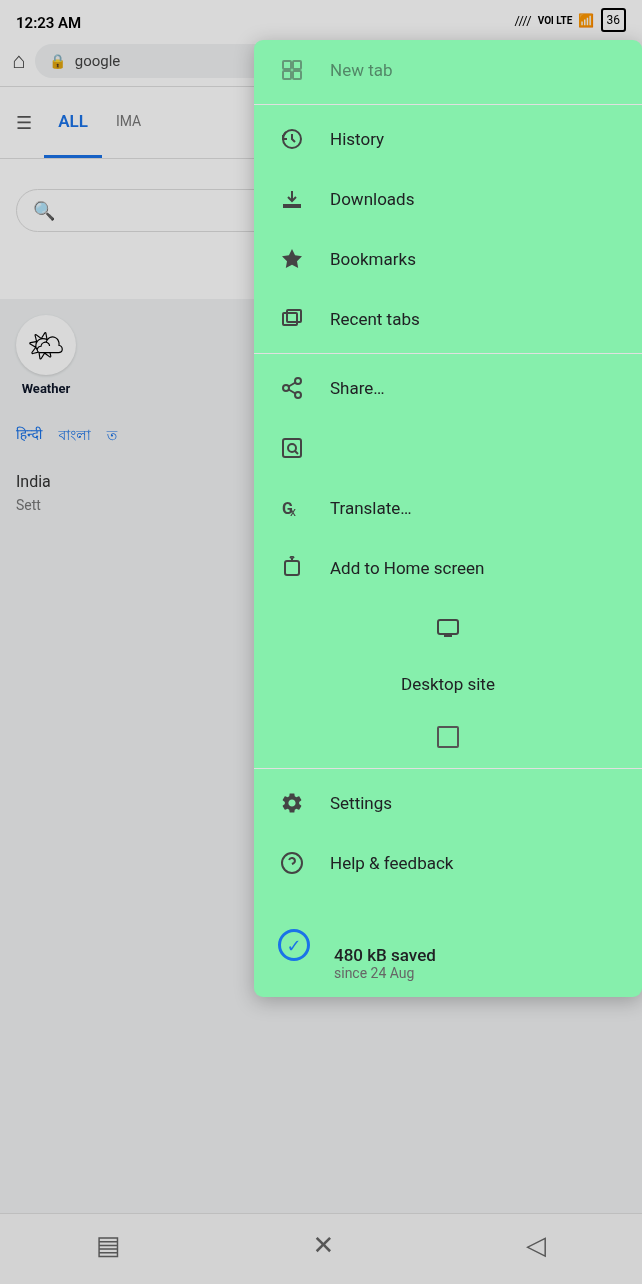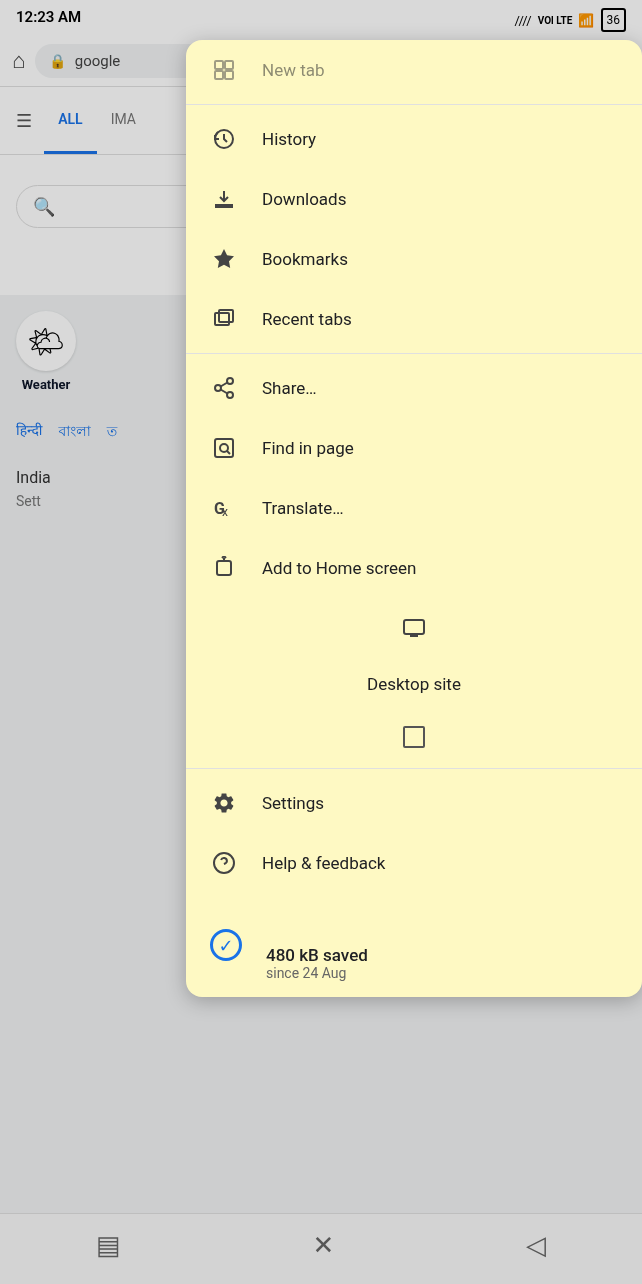--- a/index.html
+++ b/index.html
@@ -9,21 +9,21 @@
       background: #f1f3f4;
       font-family: 'Roboto', Arial, sans-serif;
       position: relative;
       overflow: hidden;
     }
 
     
     .status-bar {
       display: flex;
       justify-content: space-between;
-      align-items: flex-start;
+      align-items: flex-end;
       padding: 8px 16px 4px;
       background: #fff;
     }
     .status-time {
       font-size: 15px;
       font-weight: 600;
       color: #000;
     }
     .status-icons {
       display: flex;
@@ -67,21 +67,21 @@
       padding: 0 16px;
       border-bottom: 1px solid #e0e0e0;
     }
     .tab-menu-icon {
       font-size: 18px;
       color: #555;
       padding: 10px 12px 10px 0;
     }
     .tab-item {
       padding: 24px 14px;
-      font-size: 14px;
+      font-size: 17px;
       font-weight: 600;
       color: #1a73e8;
       border-bottom: 3px solid #1a73e8;
     }
     .tab-item-inactive {
       padding: 10px 14px;
       font-size: 14px;
       color: #777;
       border-bottom: 3px solid transparent;
     }
@@ -180,23 +180,23 @@
       top: 0; left: 0; right: 0; bottom: 0;
       background: rgba(0,0,0,0.15);
       z-index: 10;
     }
 
     
     .dropdown-menu {
       position: absolute;
       top: 40px;
       right: 0;
-      width: 456px;
-      background: #fef9c3;
-      border-radius: 16px;
+      width: 388px;
+      background: #86efac;
+      border-radius: 9px;
       box-shadow: 0 4px 20px rgba(0,0,0,0.25);
       z-index: 20;
       overflow: hidden;
     }
 
     .menu-item {
       display: flex;
       align-items: center;
       padding: 16px 24px;
       gap: 24px;
@@ -412,21 +412,20 @@
   </div>
 
   <div class="menu-item">
     <div class="menu-icon">
       <svg class="svg-icon" viewBox="0 0 24 24" fill="none" stroke="#444" stroke-width="2">
         <rect x="3" y="3" width="18" height="18" rx="2"></rect>
         <circle cx="12" cy="12" r="4"></circle>
         <line x1="15" y1="15" x2="18" y2="18"></line>
       </svg>
     </div>
-    <span class="menu-label">Find in page</span>
   </div>
 
   <div class="menu-item">
     <div class="menu-icon">
       <svg class="svg-icon" viewBox="0 0 24 24" fill="#444">
         <text x="2" y="18" font-size="16" font-weight="bold" fill="#444">G</text>
         <text x="10" y="20" font-size="12" fill="#444">x</text>
       </svg>
     </div>
     <span class="menu-label">Translate…</span>

